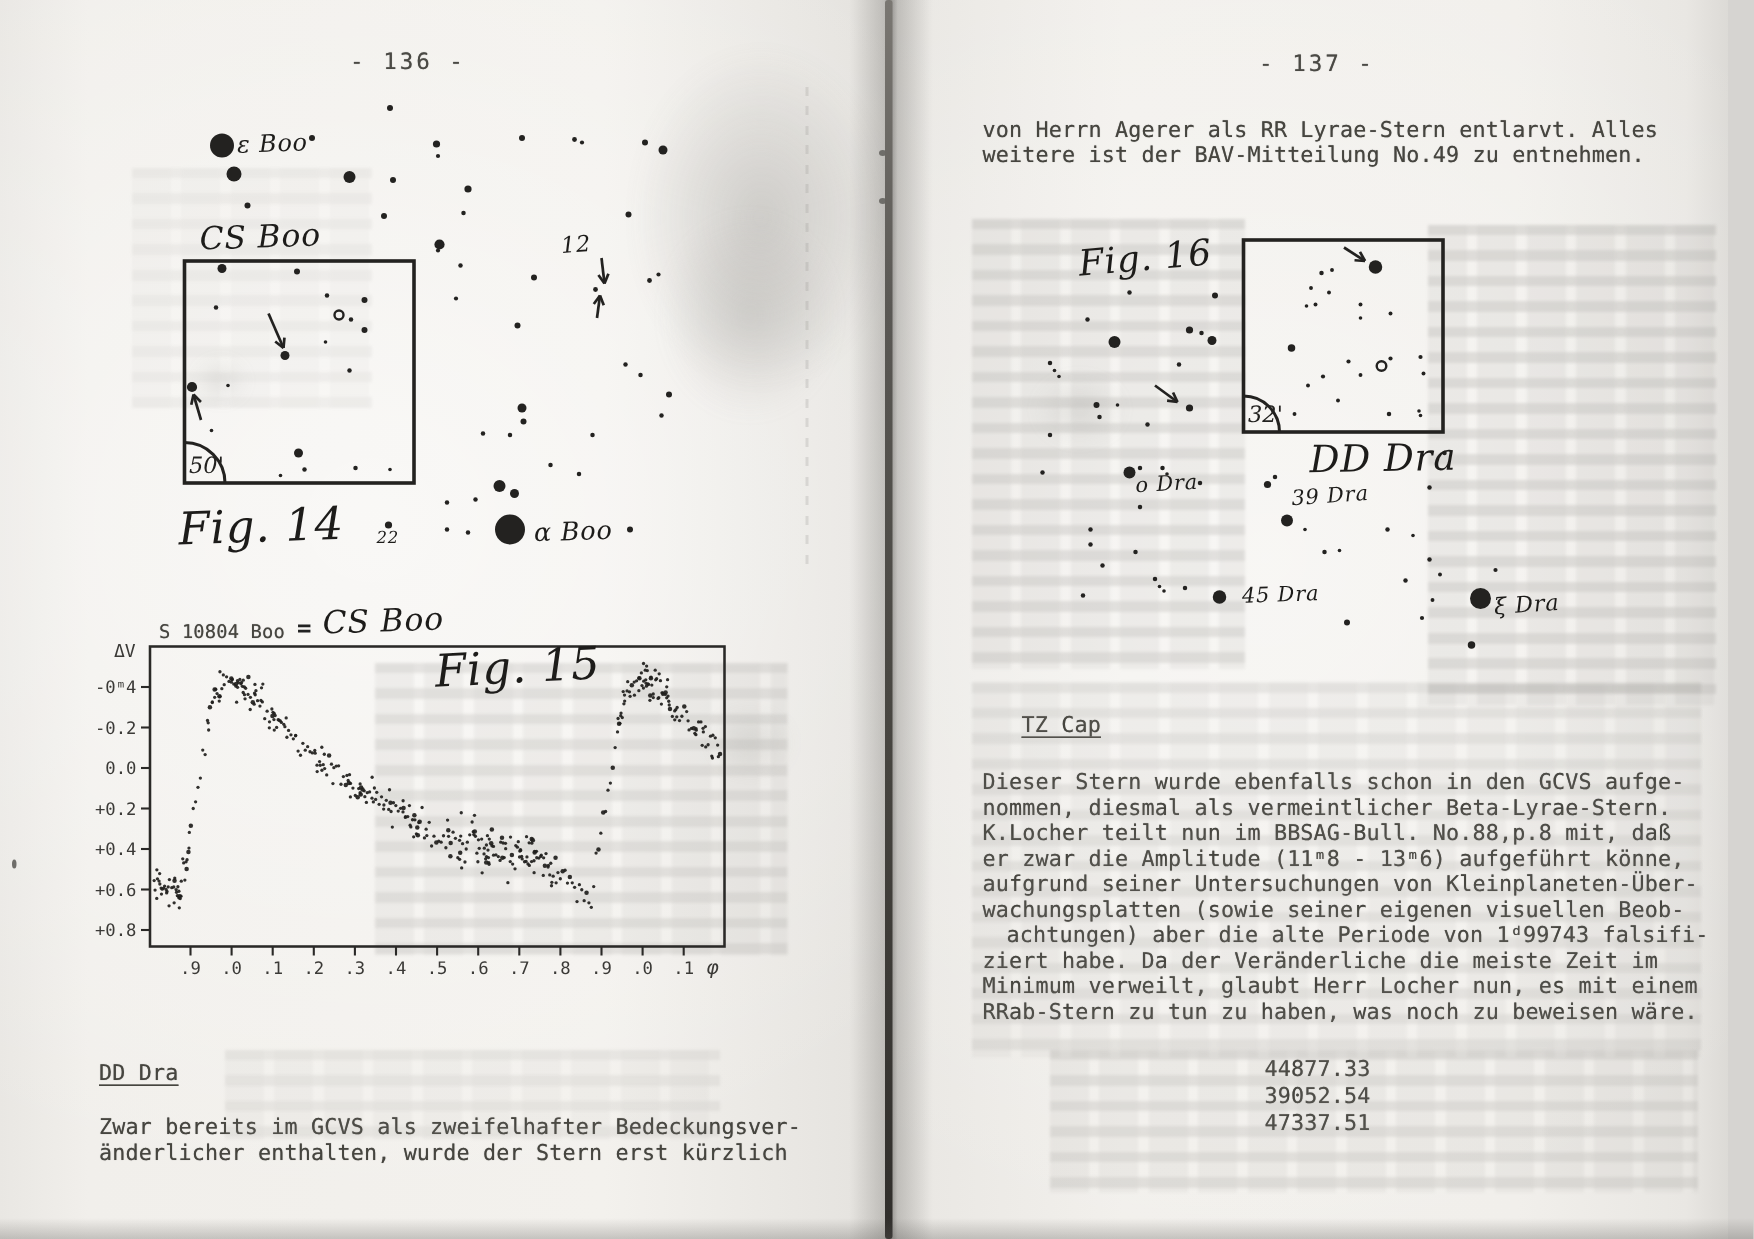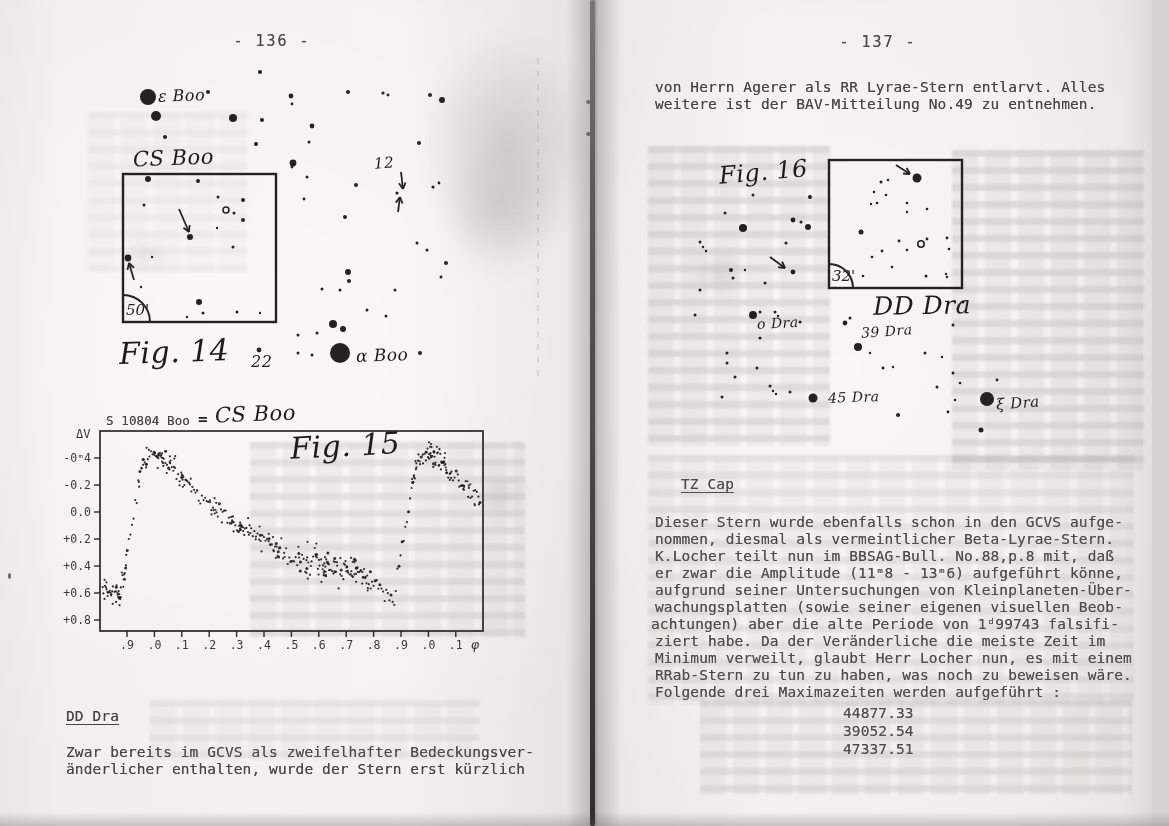--- a/index.html
+++ b/index.html
@@ -758,38 +758,37 @@
   <div class="mono" style="left:655px;top:79px;">von Herrn Agerer als RR Lyrae-Stern entlarvt. Alles</div>
   <div class="mono" style="left:655px;top:96px;">weitere ist der BAV-Mitteilung No.49 zu entnehmen.</div>
 
   <div class="mono heading" style="left:665px;top:476px;margin-left:16px;">TZ Cap</div>
   <div class="mono" style="left:655px;top:514px;">Dieser Stern wurde ebenfalls schon in den GCVS aufge-</div>
   <div class="mono" style="left:655px;top:531px;">nommen, diesmal als vermeintlicher Beta-Lyrae-Stern.</div>
   <div class="mono" style="left:655px;top:548px;">K.Locher teilt nun im BBSAG-Bull. No.88,p.8 mit, daß</div>
   <div class="mono" style="left:655px;top:565px;">er zwar die Amplitude (11ᵐ8 - 13ᵐ6) aufgeführt könne,</div>
   <div class="mono" style="left:655px;top:582px;">aufgrund seiner Untersuchungen von Kleinplaneten-Über-</div>
   <div class="mono" style="left:655px;top:599px;">wachungsplatten (sowie seiner eigenen visuellen Beob-</div>
-  <div class="mono" style="left:651px;top:616px;">achtungen) aber die alte Periode von 1ᵈ99743 falsifi-</div>
+  <div class="mono" style="left:671px;top:616px;">achtungen) aber die alte Periode von 1ᵈ99743 falsifi-</div>
   <div class="mono" style="left:655px;top:633px;">ziert habe. Da der Veränderliche die meiste Zeit im</div>
   <div class="mono" style="left:655px;top:650px;">Minimum verweilt, glaubt Herr Locher nun, es mit einem</div>
   <div class="mono" style="left:655px;top:667px;">RRab-Stern zu tun zu haben, was noch zu beweisen wäre.</div>
-  <div class="mono" style="left:655px;top:684px;">Folgende drei Maximazeiten werden aufgeführt :</div>
 
   <div class="mono" style="left:843px;top:705px;">44877.33</div>
   <div class="mono" style="left:843px;top:723px;">39052.54</div>
   <div class="mono" style="left:843px;top:741px;">47337.51</div>
 
   <div class="spine-shadow"></div>
   <div class="spine-line"></div>
   <div class="bottom-shade"></div>
 <div class="lbl" style="left: 158px; top: 86px; font-size: 16px; transform: rotate(-2deg);">ε Boo</div>
     <div class="lbl" style="left: 133px; top: 146px; font-size: 21px; transform: rotate(-2deg);">CS Boo</div>
     <div class="lbl" style="left: 374px; top: 154px; font-size: 15px; transform: rotate(-4deg);">12</div>
     <div class="lbl" style="left: 119px; top: 334px; font-size: 30px; transform: rotate(-2deg);">Fig. 14</div>
-    <div class="lbl" style="left: 251px; top: 352px; font-size: 16px;">22</div>
+    <div class="lbl" style="left: 251px; top: 352px; font-size: 11px;">22</div>
     <div class="lbl" style="left: 356px; top: 345px; font-size: 17px; transform: rotate(-2deg);">α Boo</div>
     <div class="lbl" style="left: 719px; top: 158px; font-size: 24px; transform: rotate(-5deg);">Fig. 16</div>
     <div class="lbl" style="left: 873px; top: 291px; font-size: 25px; transform: rotate(-1deg);">DD Dra</div>
     <div class="lbl" style="left: 757px; top: 315px; font-size: 14px; transform: rotate(-3deg);">o Dra</div>
     <div class="lbl" style="left: 861px; top: 323px; font-size: 14px; transform: rotate(-4deg);">39 Dra</div>
     <div class="lbl" style="left: 828px; top: 389px; font-size: 14px; transform: rotate(-2deg);">45 Dra</div>
     <div class="lbl" style="left: 996px; top: 394px; font-size: 15px; transform: rotate(-4deg);">ξ Dra</div>
   </div>
 
 </body></html>

